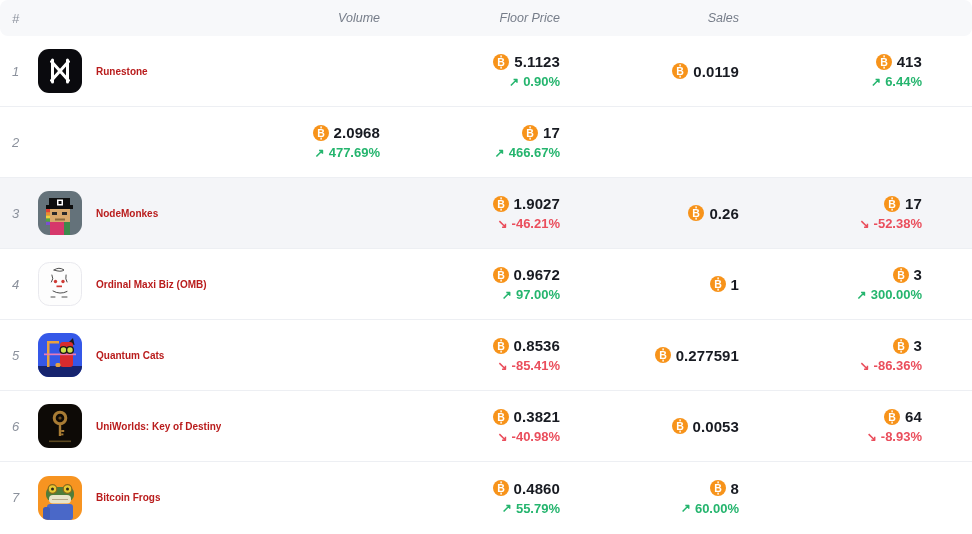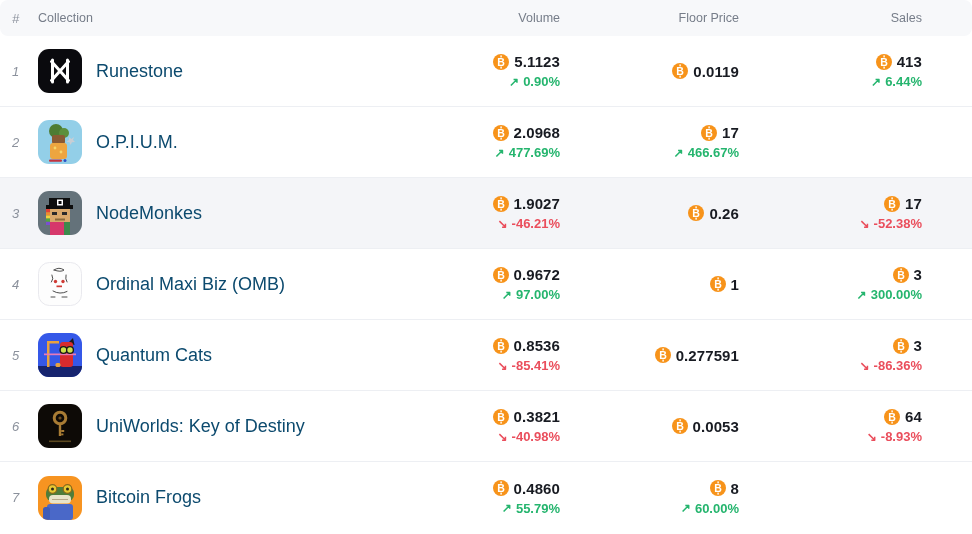--- a/index.html
+++ b/index.html
@@ -9,34 +9,34 @@
   .thead, .row {
     display:grid;
     grid-template-columns:26px 1fr 180px 179px 183px;
     padding:0 50px 0 12px;
     align-items:center;
   }
   .thead {
     height:36px; background:#f7f8fa; border-radius:8px;
     color:#767d89; font-size:12.5px; font-weight:500;
   }
-  .th.num { text-align:right; }
+  .th.num { text-align:right;font-style:italic; }
   .row {
     height:71px; border-bottom:1px solid #edeff3; background:#fff;
     cursor:pointer;
   }
   .row:last-child { border-bottom:none; }
   .row.hl { background:#f4f5f8; }
 
   .rank { color:#8b919c; font-size:13px; font-style:italic; }
   .collection { display:flex; align-items:center; gap:14px; min-width:0; }
   .avatar { width:44px; height:44px; flex:0 0 44px; display:block; }
   .avatar svg { width:44px; height:44px; display:block; }
   .name {
-    color:#0c4a6e; font-size:18px; font-weight:400; text-decoration:none;
+    color:#b91c1c; font-size:10px; font-weight:700; text-decoration:none;
     white-space:nowrap; overflow:hidden; text-overflow:ellipsis;
   }
 
   .cell.num { text-align:right; }
   .line1 { display:flex; justify-content:flex-end; align-items:center; gap:5px; }
   .btc { width:16px; height:16px; display:inline-block; flex:0 0 16px; }
   .btc svg { width:16px; height:16px; display:block; }
   .val { color:#181b22; font-size:15px; font-weight:700; letter-spacing:.1px; }
   .line2 {
     margin-top:4px; font-size:13px; font-weight:600;
@@ -161,21 +161,20 @@
         <circle cx="14.5" cy="13" r="1.5" fill="#2a2a1a"></circle>
         <circle cx="29.5" cy="13" r="1.5" fill="#2a2a1a"></circle>
       </g>
     </symbol>
   </defs>
 </svg>
 
 <div class="page">
   <div class="thead">
     <div class="th rank">#</div>
-    <div class="th">Collection</div>
     <div class="th num">Volume</div>
     <div class="th num">Floor Price</div>
     <div class="th num">Sales</div>
   </div>
   <div id="tbody">
   <div class="row">
     <div class="cell rank">1</div>
     <div class="cell collection">
       <span class="avatar">
         <svg viewBox="0 0 44 44">
@@ -219,28 +218,20 @@
       </div>
       <div class="line2 up">
         <span class="arrow">↗</span>
         <span class="pct">6.44%</span>
       </div>
     </div>
   </div>
 
   <div class="row">
     <div class="cell rank">2</div>
-    <div class="cell collection">
-      <span class="avatar">
-        <svg viewBox="0 0 44 44">
-              <use href="#sym-opium"></use>
-            </svg>
-      </span>
-      <a class="name">O.P.I.U.M.</a>
-    </div>
     <div class="cell num volume">
       <div class="line1">
         <span class="btc">
           <svg viewBox="0 0 16 16">
                 <use href="#sym-btc"></use>
               </svg>
         </span>
         <span class="val">2.0968</span>
       </div>
       <div class="line2 up">

